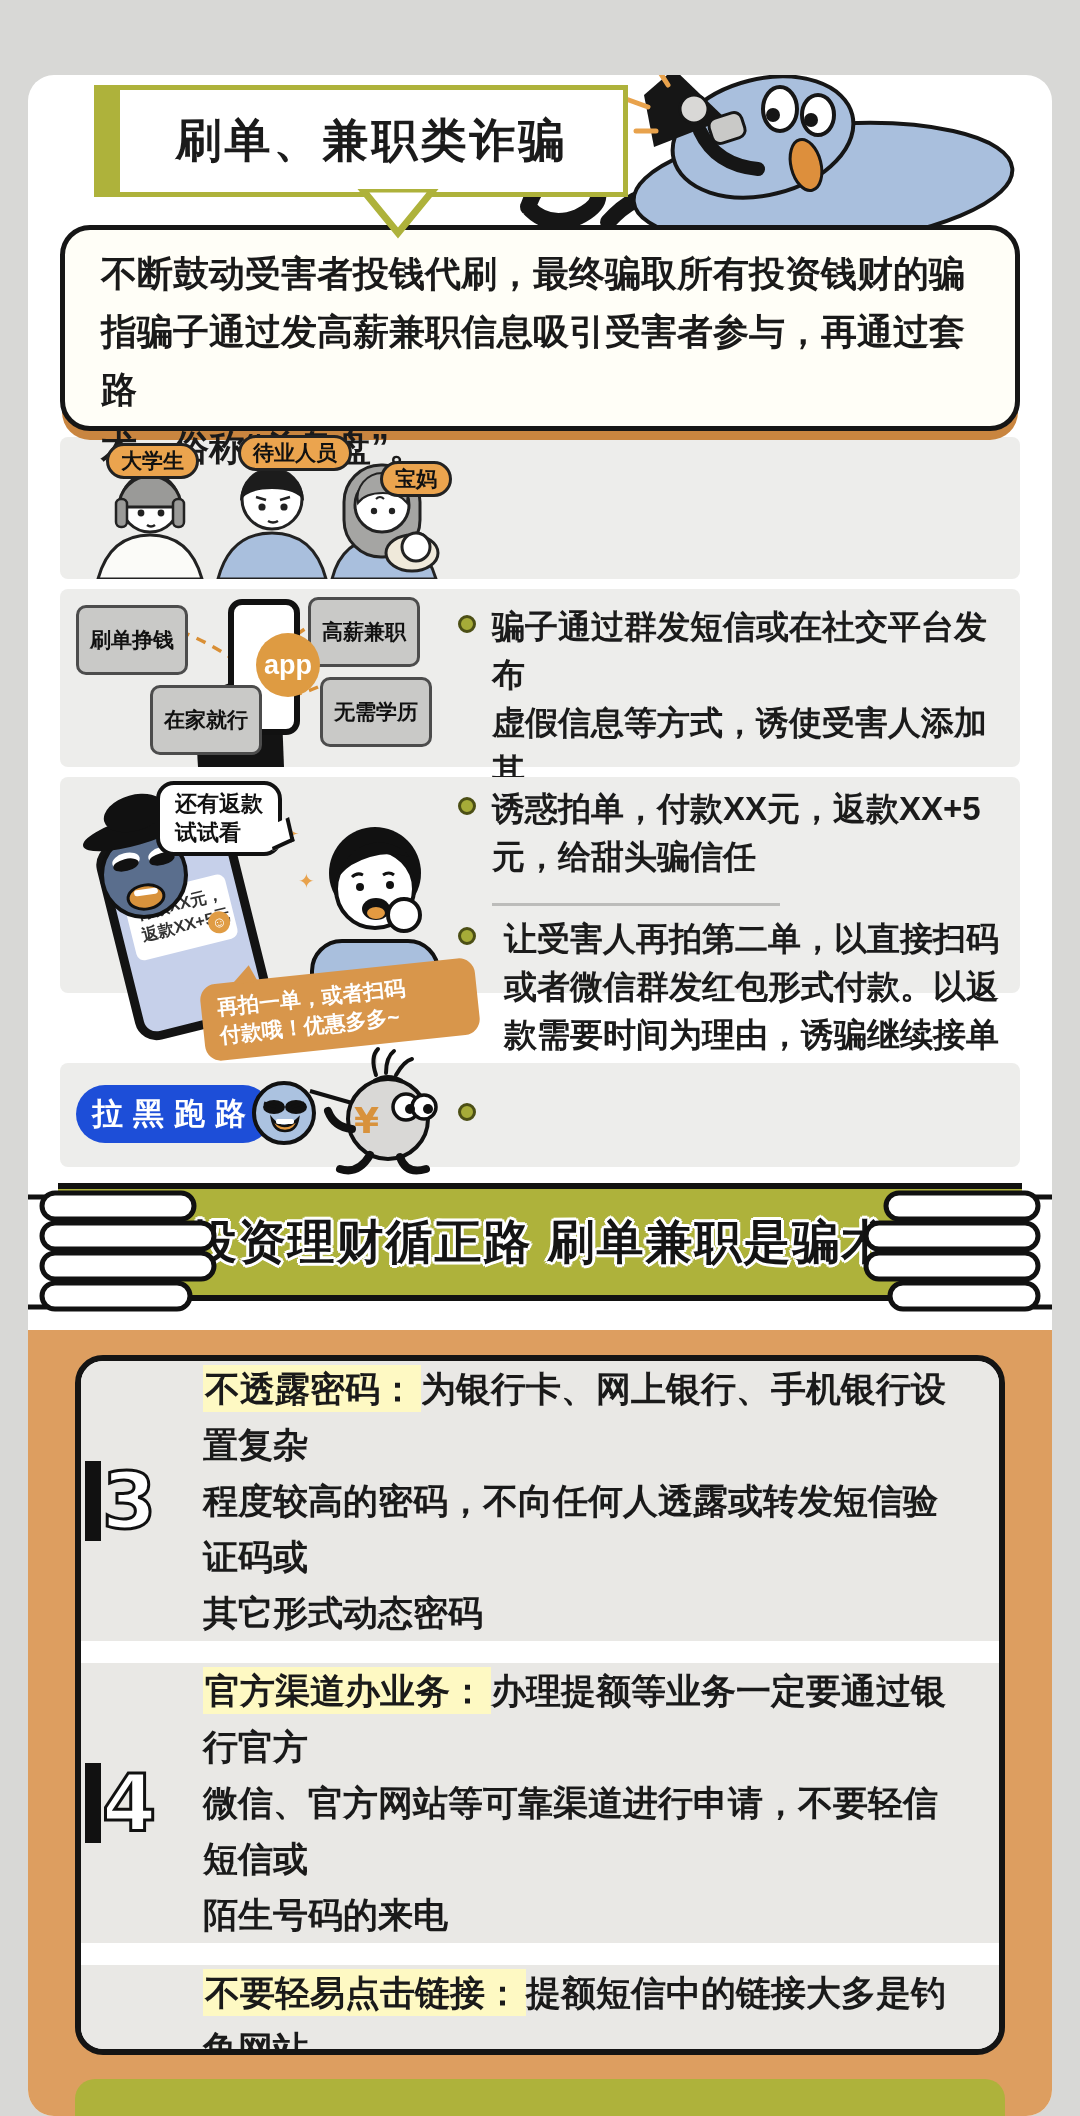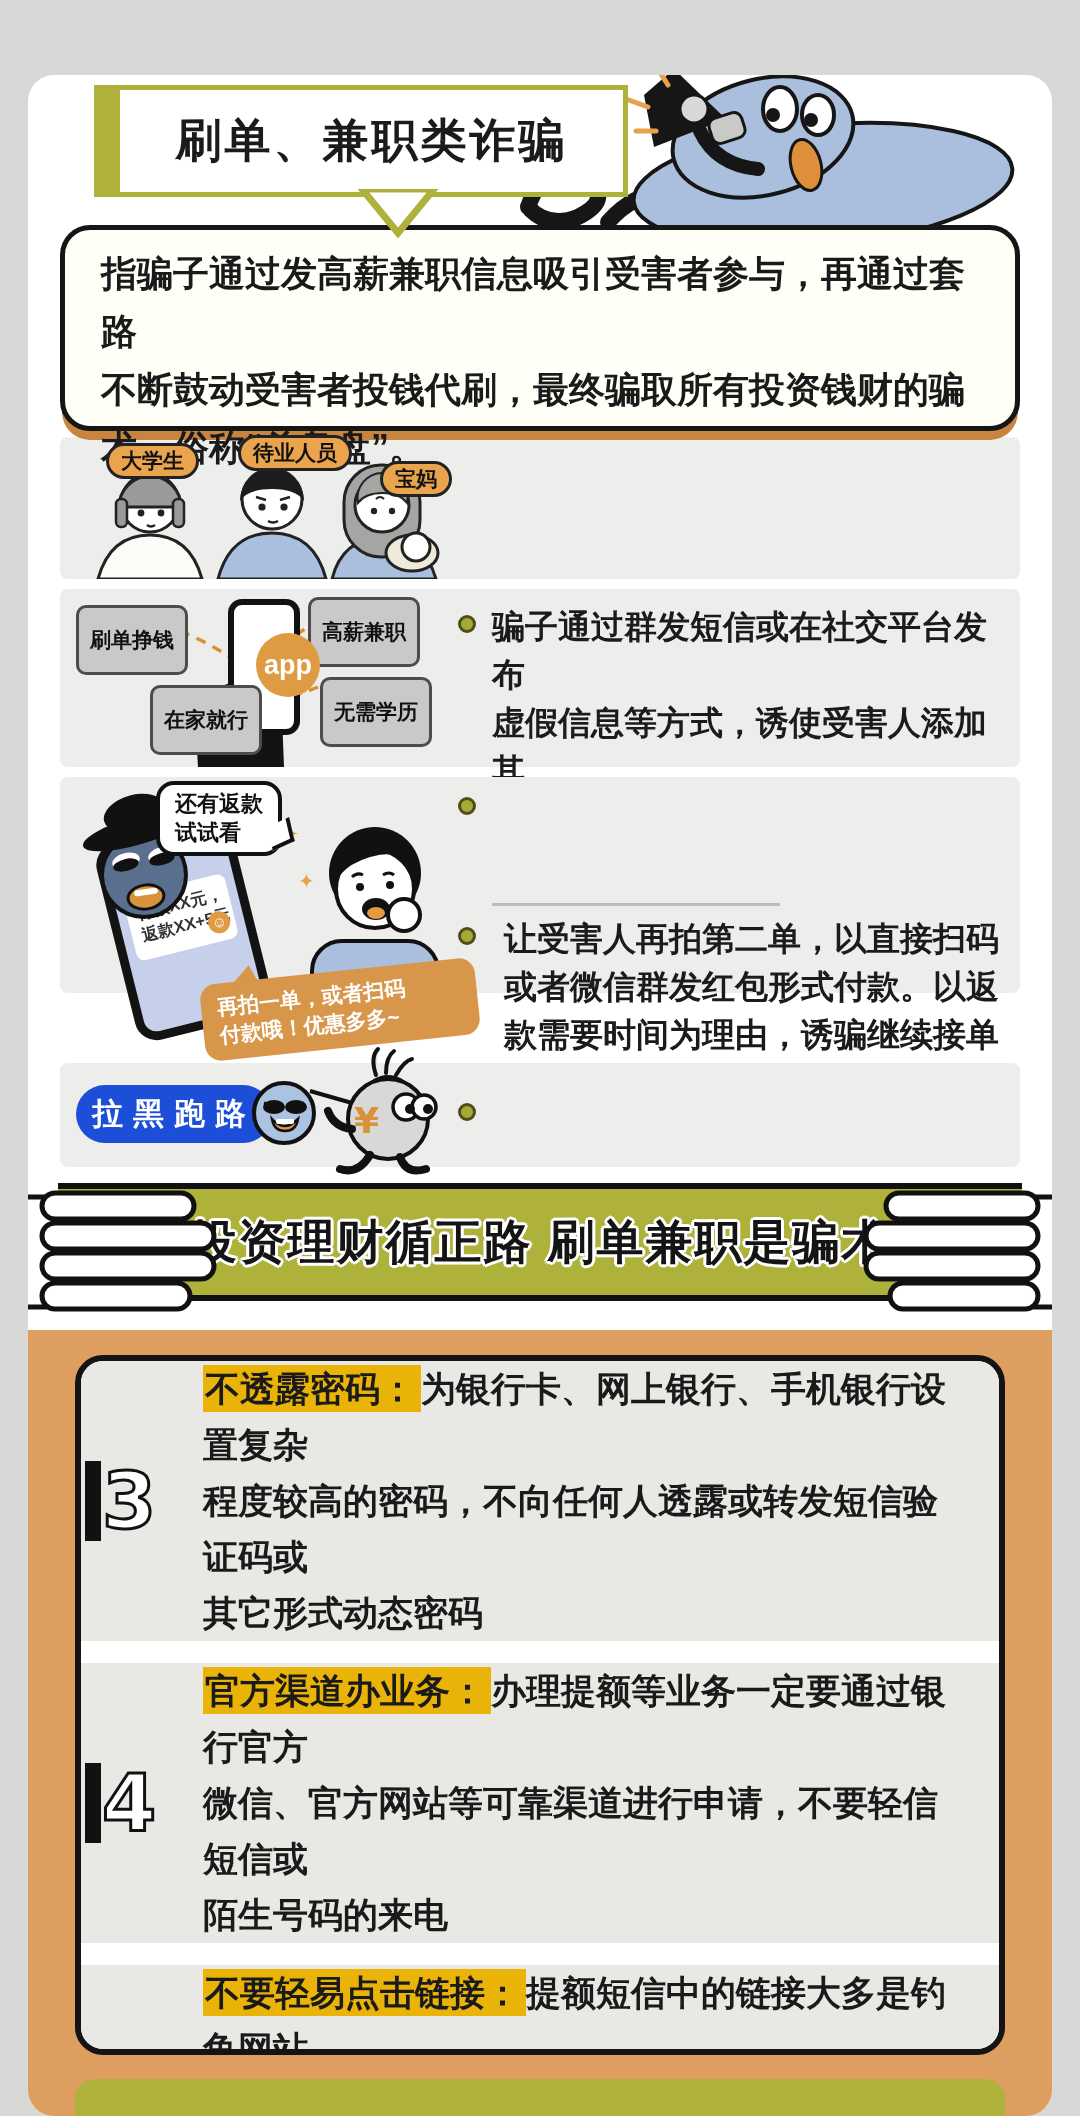--- a/index.html
+++ b/index.html
@@ -93,21 +93,21 @@
   .hand.left{left:-16px;top:1114px;}
   .hand.right{right:-16px;top:1114px;transform:scaleX(-1);}
   
   .orange-sec{position:absolute;left:0;top:1255px;width:1024px;height:786px;background:#dd9e60;}
   .tips-panel{position:absolute;left:47px;top:25px;width:930px;height:700px;background:#fff;
         border:6px solid #141414;border-radius:28px;box-sizing:border-box;overflow:hidden;
         display:flex;flex-direction:column;gap:22px;}
   .tip{flex:1;background:#e9e8e5;position:relative;padding:0 36px 0 122px;
         display:flex;align-items:center;}
   .tip-text{margin:0;font-size:35px;line-height:56px;color:#1a1a1a;font-weight:600;}
-  .hl{background:#eab308;font-weight:900;padding:4px 6px 4px 2px;}
+  .hl{background:#fef9c3;font-weight:900;padding:4px 6px 4px 2px;}
   .tbody{white-space:pre-line;}
   .tip-num{position:absolute;left:4px;top:50%;transform:translateY(-50%);
         display:flex;align-items:center;z-index:2;}
   .tip-num .bar{width:16px;height:80px;background:#111;}
   .tip-num .digit{font-family:"DejaVu Sans", sans-serif;font-size:78px;font-weight:900;
         color:#fff;-webkit-text-stroke:3px #111;margin-left:1px;line-height:80px;}
   .green-strip{position:absolute;left:47px;top:749px;width:930px;height:40px;background:#aeb23b;
         border-radius:20px 20px 0 0;}
 </style>
 </head>
@@ -137,22 +137,22 @@
   </svg>
 
   <div class="title-box">
     <span class="title-text">刷单、兼职类诈骗</span>
   </div>
   <svg class="chevron" width="84" height="52" viewBox="0 0 84 52">
     <polygon points="6,0 42,44 78,0" fill="#fff" stroke="#aeb23b" stroke-width="7"></polygon>
   </svg>
 
   <div class="intro">
+    <p><span>不断鼓动受害者投钱代刷，最终骗取所有投资钱财的骗</span></p>
     <p><span>指骗子通过</span><span class="xb">发高薪兼职信息</span><span>吸引受害者参与，再通过</span><span class="xb">套路</span></p>
-    <p><span>不断鼓动受害者投钱代刷，最终骗取所有投资钱财的骗</span></p>
     <p><span>术，俗称</span><span class="xb">“杀鸟盘”</span><span>。</span></p>
   </div>
 
   <div class="row" id="row1">
     <svg class="rowsvg" width="390" height="142" viewBox="0 0 390 142">
       <path d="M38,142 q12,-44 52,-44 q40,0 52,44 z" fill="#fbfbf8" stroke="#222" stroke-width="3"></path>
       <circle cx="90" cy="66" r="29" fill="#fff" stroke="#222" stroke-width="3"></circle>
       <path d="M59,70 a31,31 0 1 1 62,0 z" fill="#9a9a98" stroke="#222" stroke-width="3"></path>
       <rect x="56" y="62" width="11" height="28" rx="5" fill="#9a9a98" stroke="#222" stroke-width="2.5"></rect>
       <rect x="113" y="62" width="11" height="28" rx="5" fill="#9a9a98" stroke="#222" stroke-width="2.5"></rect>
@@ -239,20 +239,22 @@
       <ellipse cx="86" cy="108" rx="14" ry="11" fill="#111"></ellipse>
       <ellipse cx="86" cy="112" rx="9" ry="6" fill="#e39a41"></ellipse>
       <circle cx="114" cy="114" r="16" fill="#fff" stroke="#111" stroke-width="4"></circle>
     </svg>
     <span class="sparkle" style="left:218px;top:42px;">✦</span>
     <span class="sparkle" style="left:238px;top:92px;font-size:20px;">✦</span>
     <div class="obubble">再拍一单，或者扫码
 付款哦！优惠多多~</div>
     <div class="bullet" style="left:398px;top:8px;width:560px;">
       <span class="dot"></span>
+      <span class="btext">诱惑拍单，付款XX元，返款XX+5
+元，给甜头骗信任</span>
     </div>
     <div class="divider"></div>
     <div class="bullet" style="left:398px;top:138px;width:560px;gap:28px;">
       <span class="dot"></span>
       <span class="btext">让受害人再拍第二单，以直接扫码
 或者微信群发红包形式付款。以返
 款需要时间为理由，诱骗继续接单</span>
     </div>
   </div>
 

